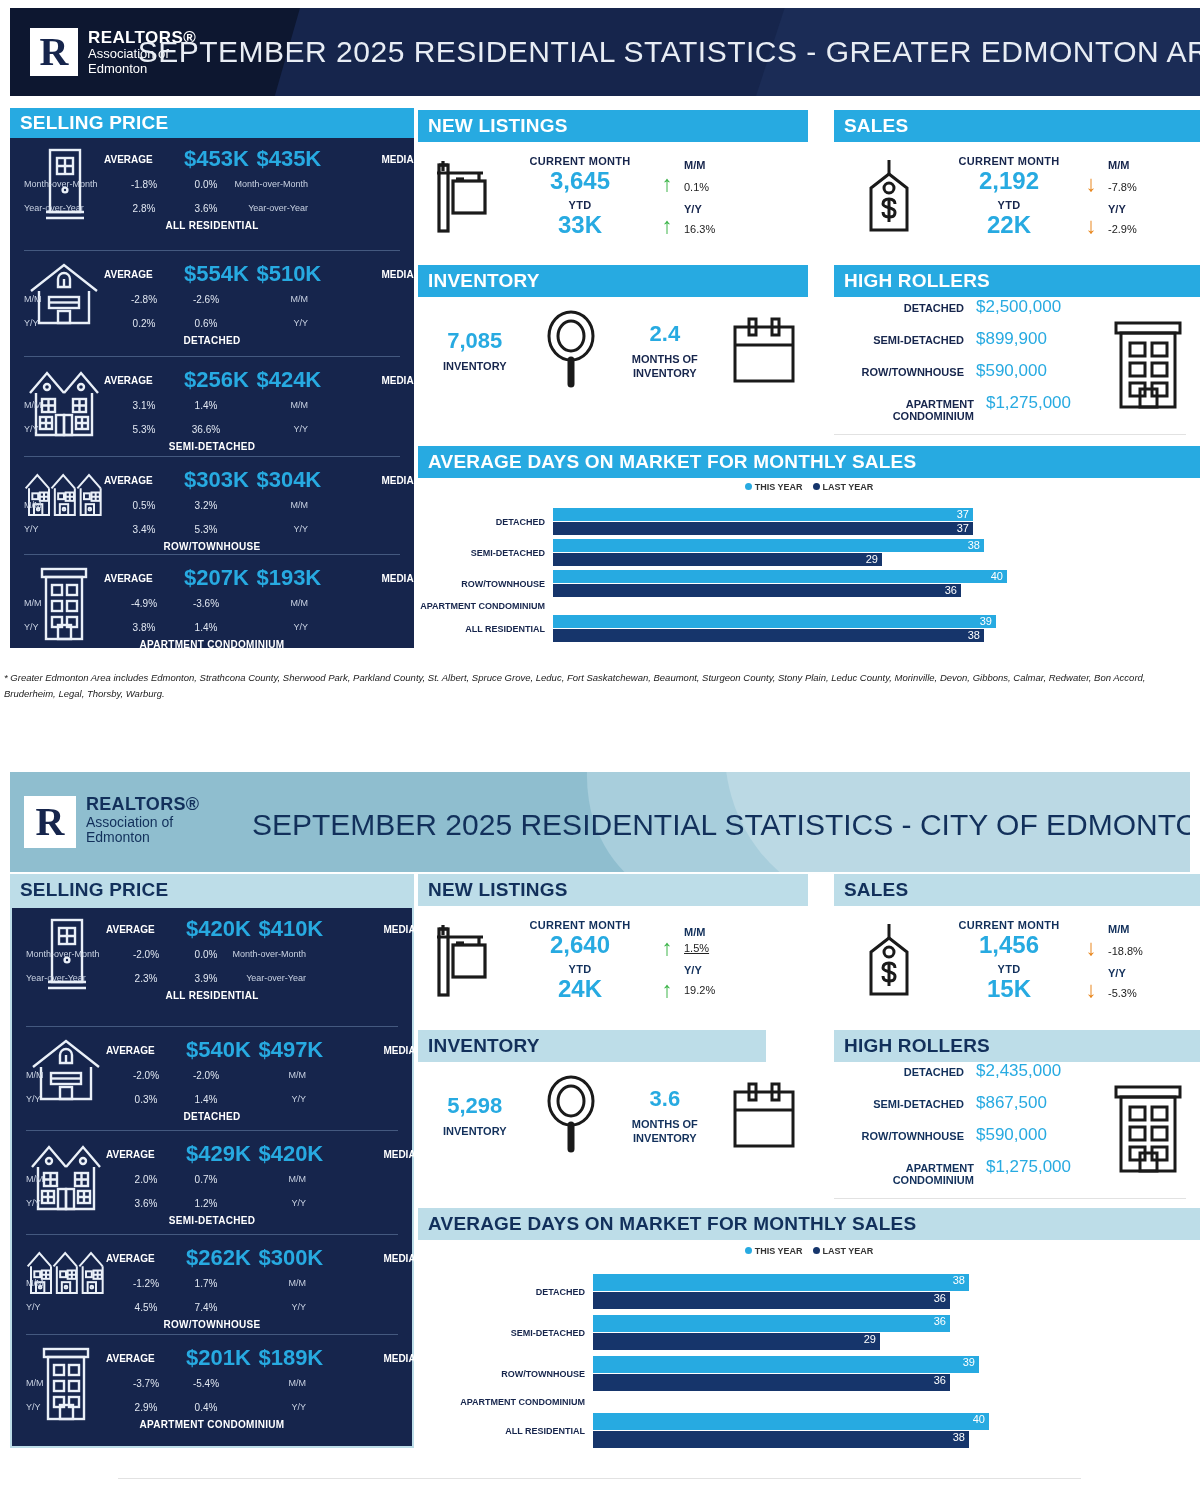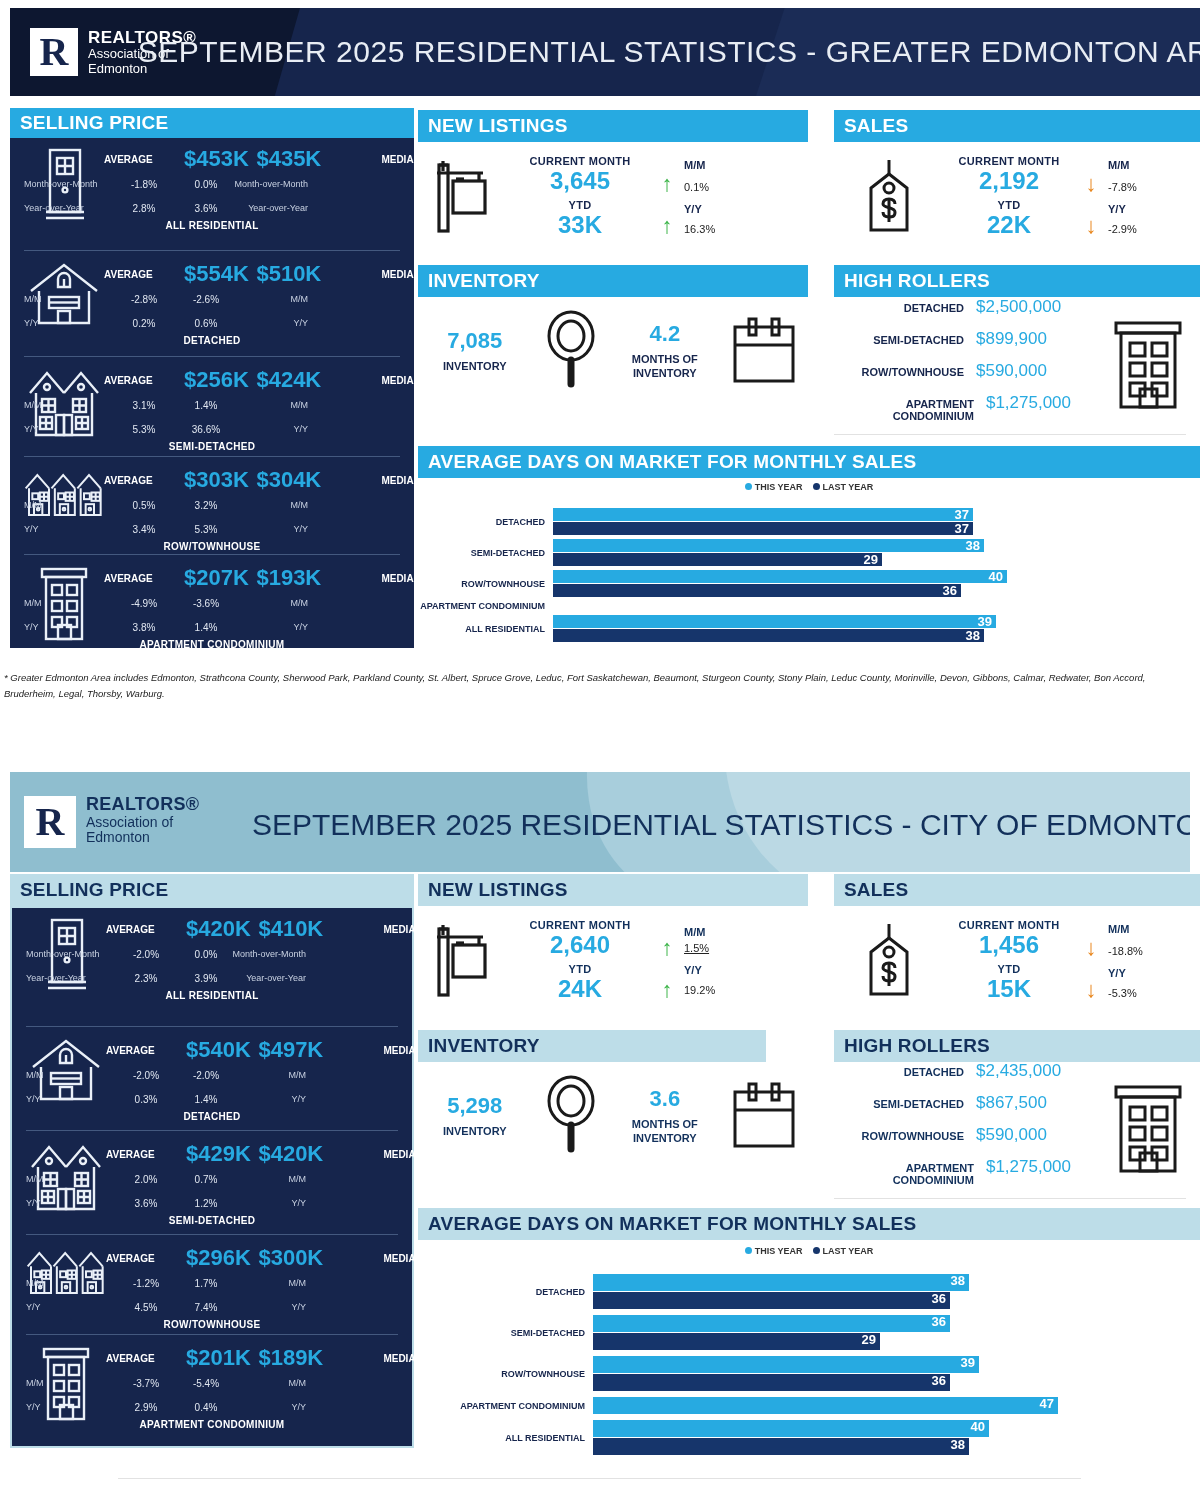--- a/index.html
+++ b/index.html
@@ -67,21 +67,21 @@
   .hr-lbl { font-size:11px; font-weight:bold; color:#16254C; text-align:right; }
   .hr-val { font-size:17px; color:#27AAE1; width:120px; text-align:left; }
 
   
   .legend { display:flex; justify-content:center; gap:10px; font-size:9px;
             font-weight:bold; color:#333; align-items:center; }
   .dot { width:7px; height:7px; border-radius:50%; display:inline-block; margin-right:3px; }
   .cat-lbl { font-size:9px; font-weight:bold; color:#16254C; text-align:right;
              white-space:nowrap; }
   .bar { height:13px; position:relative; }
-  .bar span { position:absolute; right:4px; top:0px; font-size:13px; font-weight:bold;
+  .bar span { position:absolute; right:4px; top:0px; font-size:11px; font-weight:normal;
               color:#ffffff; line-height:13px; }
 
   .footnote { position:absolute; font-style:italic; font-size:9.5px; color:#222;
               line-height:1.7; }
 
   
   .banner2 { position:absolute; background:#8FBECF; overflow:hidden; }
   .banner2 .w1 { position:absolute; left:560px; top:-40px; width:420px; height:180px;
                  background:#A8CEDC; border-radius:0 0 0 200px; transform:skewX(-14deg); }
   .banner2 .w2 { position:absolute; left:700px; top:-60px; width:520px; height:200px;
@@ -394,21 +394,21 @@
       <div style="width:80px;display:flex;justify-content:center;">
         <svg width="56" height="82" viewBox="0 0 56 82">
             <g fill="none" stroke="#1A1A1A" stroke-width="3">
           <ellipse cx="28" cy="26" rx="22" ry="24"></ellipse>
               <ellipse cx="28" cy="26" rx="13" ry="15"></ellipse>
           <path d="M28 50v24" stroke-width="7" stroke-linecap="round"></path>
             </g>
           </svg>
       </div>
       <div class="kpi-col" style="width:110px;">
-        <div class="inv-num">4.2</div>
+        <div class="inv-num">2.4</div>
         <div class="inv-cap" style="margin-top:6px;">MONTHS OF</div>
         <div class="inv-cap">INVENTORY</div>
       </div>
       <div style="width:90px;display:flex;justify-content:center;">
         <svg width="66" height="72" viewBox="0 0 66 72">
             <g fill="none" stroke="#1A1A1A" stroke-width="3">
           <rect x="4" y="12" width="58" height="54"></rect>
               <path d="M4 30h58"></path>
           <rect x="18" y="4" width="7" height="16"></rect>
               <rect x="41" y="4" width="7" height="16"></rect>
@@ -645,21 +645,21 @@
               <div class="sp-sub">Y/Y</div>
               <div class="sp-val">3.6%</div>
               <div class="sp-val">1.2%</div>
               <div class="sp-sub r">Y/Y</div>
             </div>
             <div class="sp-type">SEMI-DETACHED</div>
           </div>
           <div class="sp-row" style="height: 100px; padding-top: 10px;">
             <div class="sp-grid" style="height:26px;">
               <div class="sp-lbl">AVERAGE</div>
-              <div class="sp-big">$296K</div>
+              <div class="sp-big">$262K</div>
               <div class="sp-icon" style="grid-row:1 / span 3;">
                 <svg width="96" height="56" viewBox="0 0 96 56">
                   <g fill="none" stroke="#EAF0F8" stroke-width="2.4">
                     <path d="M2 20 16 4l14 16"></path>
                     <path d="M33 20 47 4l14 16"></path>
                     <path d="M64 20 78 4l14 16"></path>
                     <path d="M6 20v32h24V20M37 20v32h24V20M68 20v32h24V20"></path>
                     <rect x="10" y="26" width="7" height="7"></rect>
                     <rect x="19" y="25" width="10" height="10"></rect>
                     <path d="M24 25v10M19 30h10"></path>
@@ -914,23 +914,20 @@
                 <span>39</span>
               </div>
               <div class="bar" style="width:357px;background:#16356B;height:17px;margin-top:1px;">
                 <span>36</span>
               </div>
             </div>
           </div>
           <div style="display: flex; align-items: center; margin-bottom: 6px;">
             <div class="cat-lbl" style="width:175px;padding-right:8px;">APARTMENT CONDOMINIUM</div>
             <div>
-              <div class="bar" style="width:465px;background:#27AAE1;height:17px;">
-                <span>47</span>
-              </div>
             </div>
           </div>
           <div style="display: flex; align-items: center; margin-bottom: 6px;">
             <div class="cat-lbl" style="width:175px;padding-right:8px;">ALL RESIDENTIAL</div>
             <div>
               <div class="bar" style="width:396px;background:#27AAE1;height:17px;">
                 <span>40</span>
               </div>
               <div class="bar" style="width:376px;background:#16356B;height:17px;margin-top:1px;">
                 <span>38</span>

